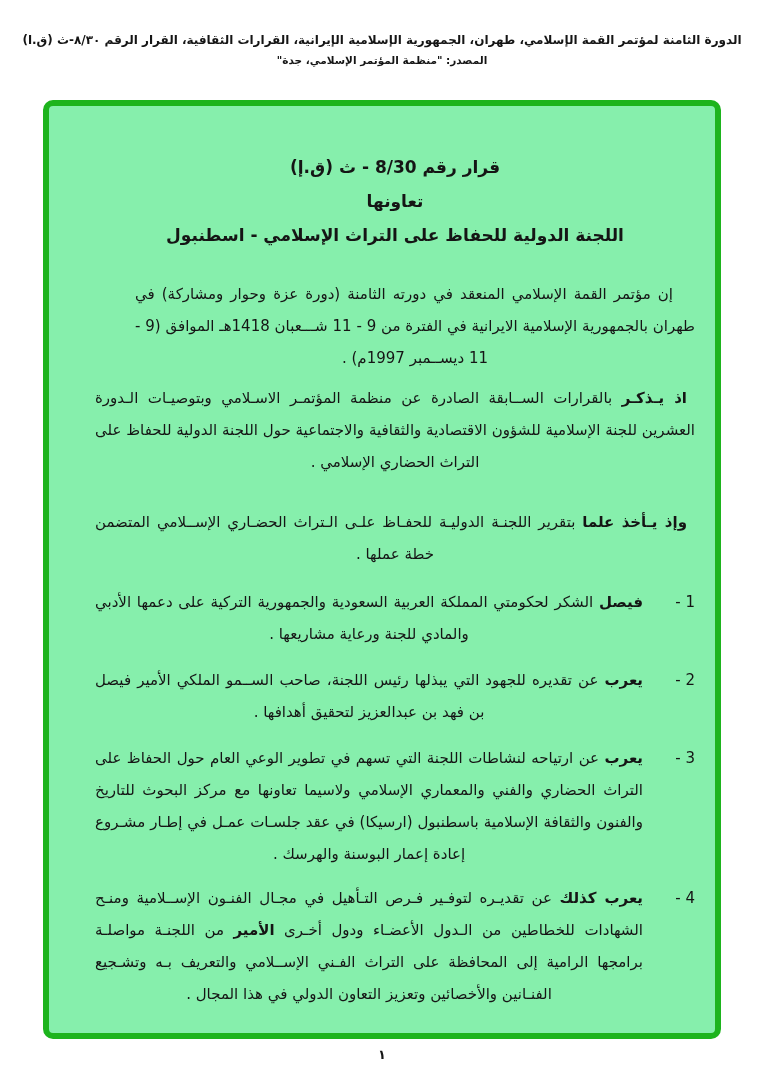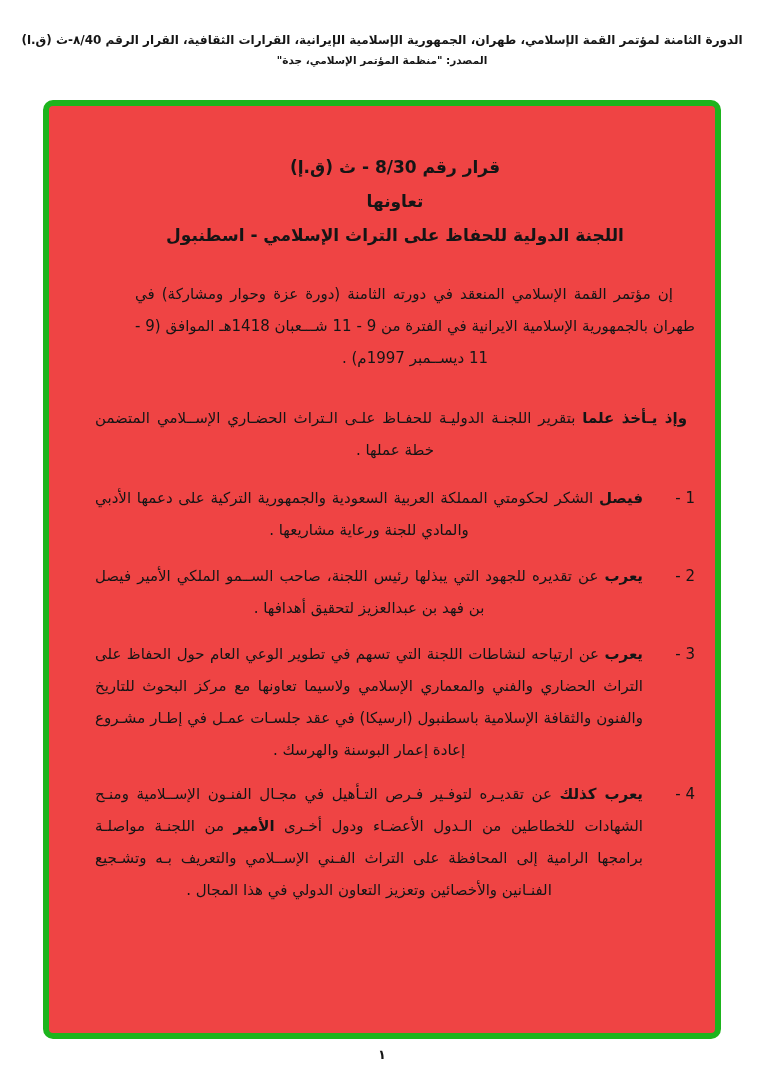--- a/index.html
+++ b/index.html
@@ -11,21 +11,21 @@
   .hdr{
     position:absolute;top:33px;left:10px;right:10px;
     direction:rtl;text-align:center;
   }
   .hdr-line1{font-size:12px;font-weight:bold;white-space:nowrap;letter-spacing:-0.2px;}
   .hdr-line2{font-size:10.5px;font-weight:bold;margin-top:7px;}
   
   .frame{
     position:absolute;left:43px;top:100px;width:678px;height:939px;
     box-sizing:border-box;border:6px solid #1db41d;border-radius:10px;
-    background:#ef4444;
+    background:#86efac;
   }
   .content{
     position:absolute;left:46px;right:20px;top:44px;
     direction:rtl;
   }
   
   .title-block{text-align:center;}
   .t-line{font-size:17px;font-weight:bold;line-height:34px;}
   
   .para{
@@ -52,35 +52,36 @@
   
   .page-num{
     position:absolute;left:0;right:0;top:1047px;text-align:center;
     font-size:13px;font-weight:bold;
   }
 </style>
 </head>
 <body>
 
 <div class="hdr">
-  <div class="hdr-line1">الدورة الثامنة لمؤتمر القمة الإسلامي، طهران، الجمهورية الإسلامية الإيرانية، القرارات الثقافية، القرار الرقم ٨/40-ث (ق.ا)</div>
+  <div class="hdr-line1">الدورة الثامنة لمؤتمر القمة الإسلامي، طهران، الجمهورية الإسلامية الإيرانية، القرارات الثقافية، القرار الرقم ٨/٣٠-ث (ق.ا)</div>
   <div class="hdr-line2">المصدر:  "منظمة المؤتمر الإسلامي، جدة"</div>
 </div>
 
 <div class="frame">
   <div class="content">
 
     <div class="title-block">
       <div class="t-line">قرار رقم 8/30 - ث (ق.إ)</div>
       <div class="t-line">تعاونها</div>
       <div class="t-line">اللجنة الدولية للحفاظ على التراث الإسلامي - اسطنبول</div>
     </div>
 
     <p class="para p1"><span>إن مؤتمر القمة الإسلامي المنعقد في دورته الثامنة (دورة عزة وحوار ومشاركة) في طهران بالجمهورية الإسلامية الايرانية في الفترة من 9 - 11 شـــعبان 1418هـ الموافق (9 - 11 ديســمبر 1997م) .</span></p>
 
+    <p class="para p2"><b>اذ يـذكـر</b><span> بالقرارات الســابقة الصادرة عن منظمة المؤتمـر الاسـلامي وبتوصيـات الـدورة العشرين للجنة الإسلامية للشؤون الاقتصادية والثقافية والاجتماعية حول اللجنة الدولية للحفاظ على التراث الحضاري الإسلامي .</span></p>
 
     <p class="para p3"><b>وإذ يـأخذ علما</b><span> بتقرير اللجنـة الدوليـة للحفـاظ علـى الـتراث الحضـاري الإســلامي المتضمن خطة عملها .</span></p>
 
     <div class="item i1">
       <span class="marker">1 -</span>
       <b>فيصل</b><span> الشكر لحكومتي المملكة العربية السعودية والجمهورية التركية على دعمها الأدبي والمادي للجنة ورعاية مشاريعها .</span>
     </div>
 
     <div class="item i2">
       <span class="marker">2 -</span>

